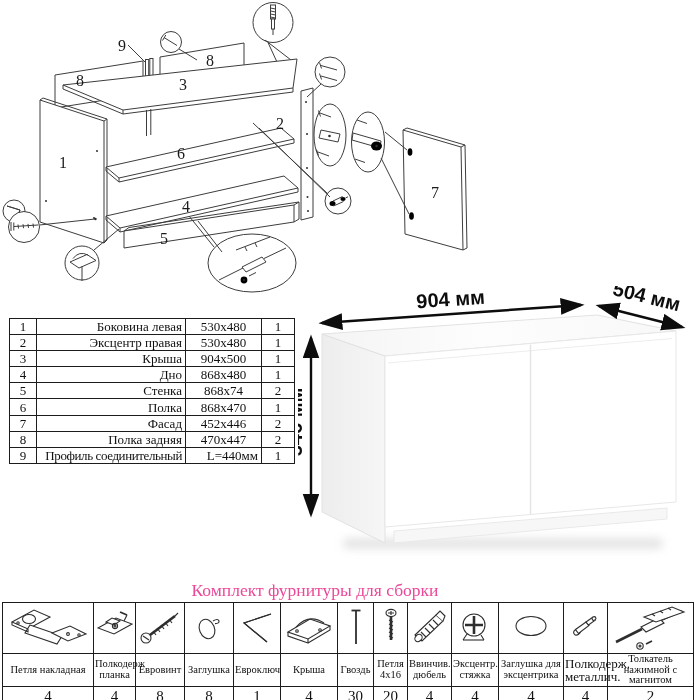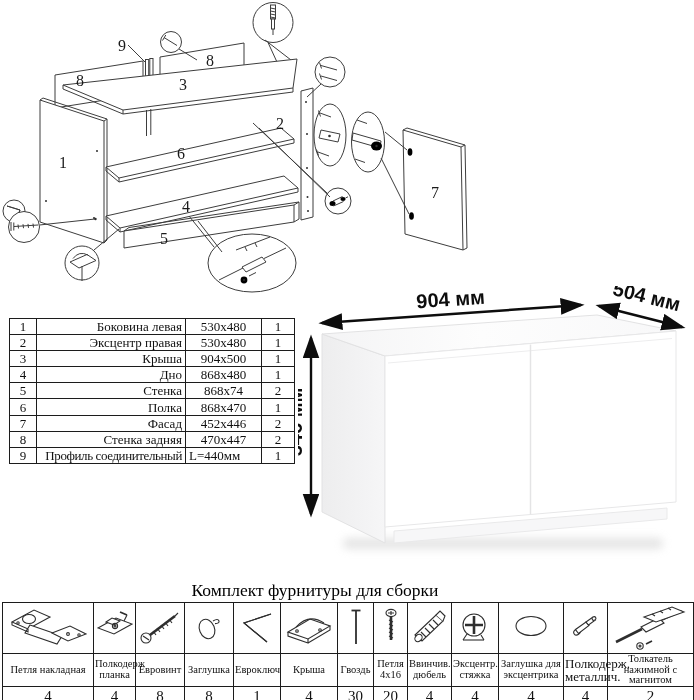--- a/index.html
+++ b/index.html
@@ -15,29 +15,29 @@
   .exploded text { font-family:"Liberation Serif", serif; font-size:16px; fill:#1a1a1a; text-anchor:middle; }
   .exploded .dot { fill:#2e2e2e; stroke:none; }
 
   
   table.parts { position:absolute; left:9px; top:318px; border-collapse:collapse; table-layout:fixed; width:285px; }
   table.parts td { border:1px solid #1c1c1c; height:16.1px; font-size:13px; line-height:1; padding:0 3px;
                    white-space:nowrap; overflow:hidden; }
   table.parts td.c { text-align:center; padding:0 1px; }
   table.parts td.nm { text-align:right; }
   table.parts td.cond { font-size:13px; letter-spacing:-0.4px; }
-  table.parts td.lft { text-align:left; }
+  table.parts td.lft { text-align:right; }
 
   
   .cabinet { position:absolute; left:298px; top:286px; }
   .cabinet .dim { font-family:"Liberation Sans", sans-serif; font-weight:bold; font-size:20px; fill:#0d0d0d; text-anchor:middle; }
   .cabinet .dimline { stroke:#0d0d0d; stroke-width:2.4; }
 
   
-  .hw-title { position:absolute; left:0; top:580px; width:630px; text-align:center; font-size:17.5px; color:#000000; }
+  .hw-title { position:absolute; left:0; top:580px; width:630px; text-align:center; font-size:17.5px; color:#ec4899; }
   table.hw { position:absolute; left:2px; top:602px; border-collapse:collapse; table-layout:fixed; width:691px; }
   table.hw td { border:1px solid #1c1c1c; text-align:center; vertical-align:middle; padding:0; }
   table.hw tr.icons td { height:51px; }
   table.hw tr.labels td { height:23px; font-size:10.5px; line-height:1.02; padding:0 1px; }
   table.hw tr.labels td.sm { font-size:13px; }
   table.hw tr.qty td { height:20px; font-size:15px; }
   .hwicon { display:block; margin:0 auto; }
   .hwicon * { fill:none; stroke:#2e2e2e; stroke-width:1.1; }
   .hwicon .f { fill:#fff; }
   .hwicon .th { stroke-width:2.6; }
@@ -228,21 +228,21 @@
         <td class="c">1</td>
       </tr>
       <tr>
         <td class="c">7</td>
         <td class="nm">Фасад</td>
         <td class="c">452x446</td>
         <td class="c">2</td>
       </tr>
       <tr>
         <td class="c">8</td>
-        <td class="nm">Стенка задняя</td>
+        <td class="nm">Полка задняя</td>
         <td class="c">470x447</td>
         <td class="c">2</td>
       </tr>
       <tr>
         <td class="c">9</td>
         <td class="nm cond">Профиль соединительный</td>
         <td class="lft">L=440мм</td>
         <td class="c">1</td>
       </tr>
     </tbody>

